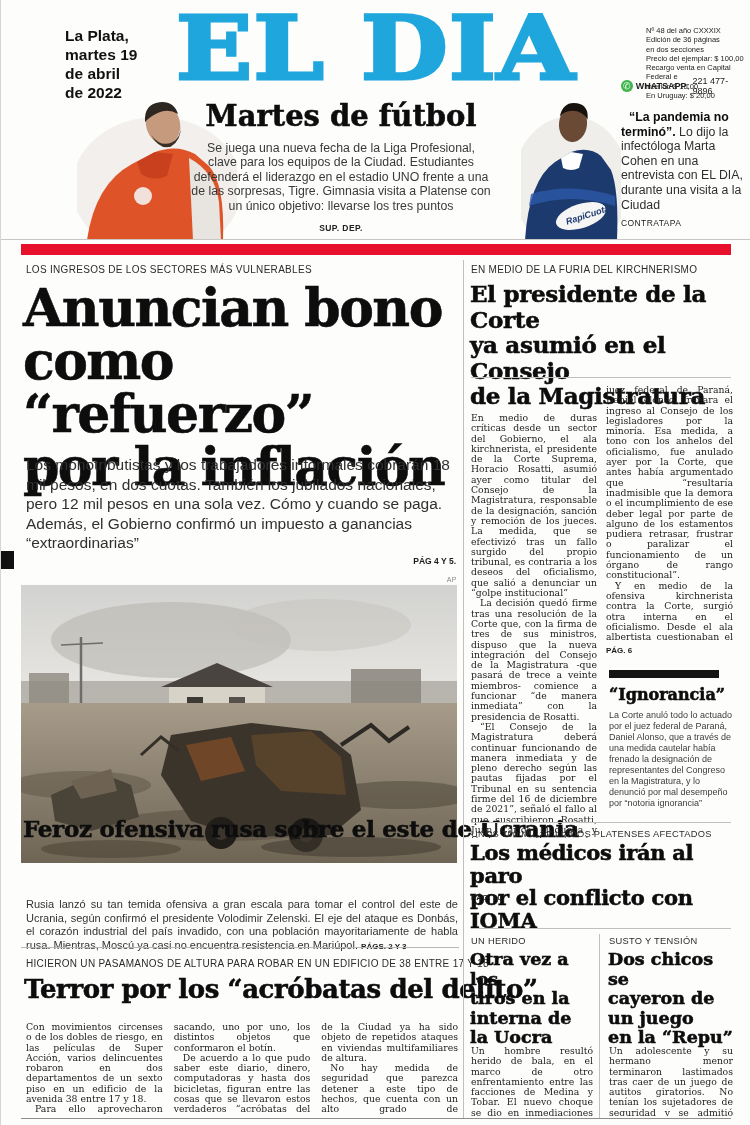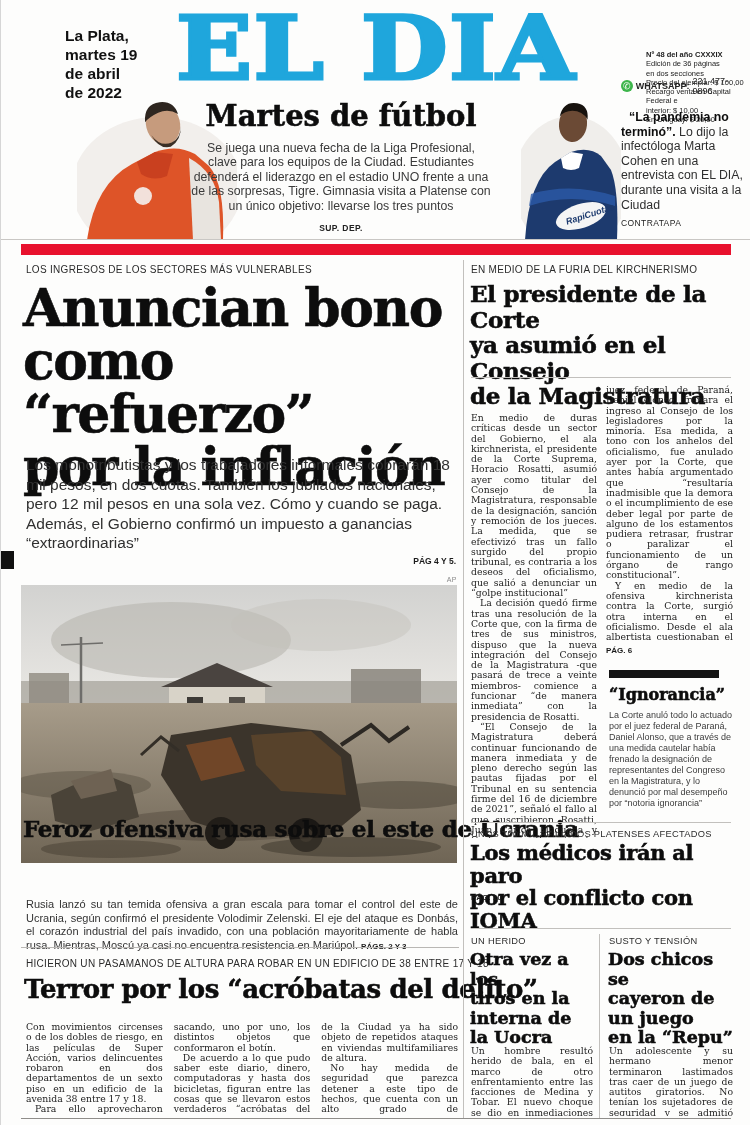--- a/index.html
+++ b/index.html
@@ -17,21 +17,21 @@
             color:#1c1c1c; text-align:justify; hyphens:auto; }
   .ncol p.ind { text-indent:9px; }
 
   
   .dateline { left:64px; top:26px; font-size:15.5px; font-weight:700; line-height:19px; color:#111; }
   .logo { left:160px; top:2px; width:430px; height:92px; display:flex; align-items:center; justify-content:center; }
   .logo-text { font-family:"DejaVu Serif","Liberation Serif",serif; font-weight:700; font-size:82px;
                color:var(--blue); -webkit-text-stroke:3px var(--blue); letter-spacing:1px;
                transform:scale(1.22,1.08); white-space:nowrap; }
   .edition { left:645px; top:26px; width:102px; font-size:7.5px; line-height:9.3px; color:#222; }
-  .edition .b { font-weight:700;margin-top:24px; }
+  .edition .b { font-weight:400; }
   .whatsapp { left:620px; top:76px; width:126px; font-size:9px; color:#222; display:flex; align-items:center; gap:3px; }
   .wa-icon { display:inline-flex; width:12px; height:12px; border-radius:50%; background:var(--green);
              color:#fff; font-size:9px; align-items:center; justify-content:center; }
 
   
   .fut-center { left:190px; top:100px; width:300px; text-align:center; }
   .fut-h { font-size:29px; line-height:32px; }
   .fut-deck { margin-top:9px; font-size:12.3px; line-height:14.4px; color:#3a3a3a; }
   .fut-tag { margin-top:10px; font-size:8.5px; font-weight:700; color:#222; letter-spacing:.4px; }
   .pand { left:620px; top:110px; width:124px; font-size:12.3px; line-height:14.6px; color:#2f2f2f; }

